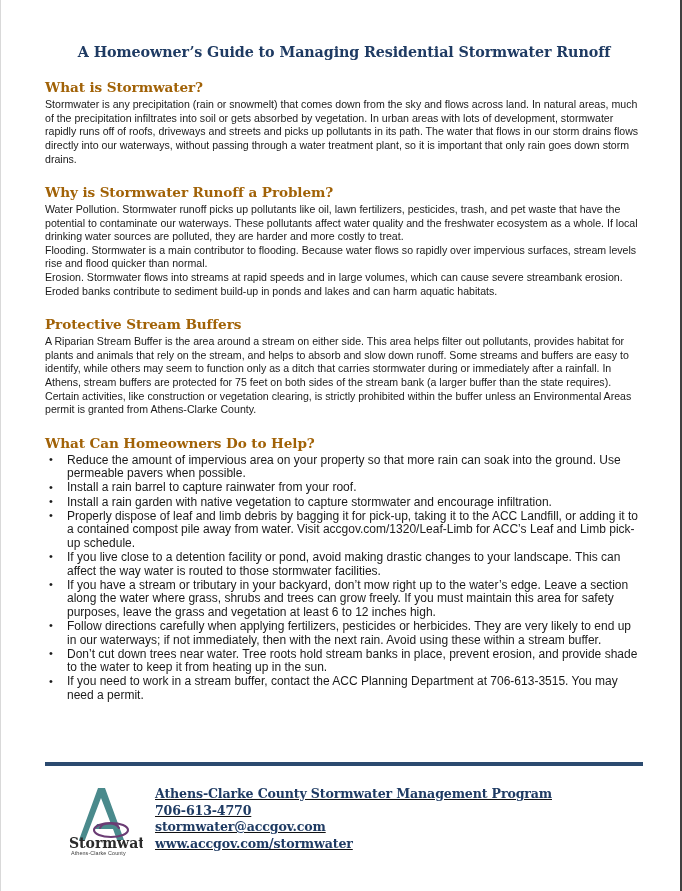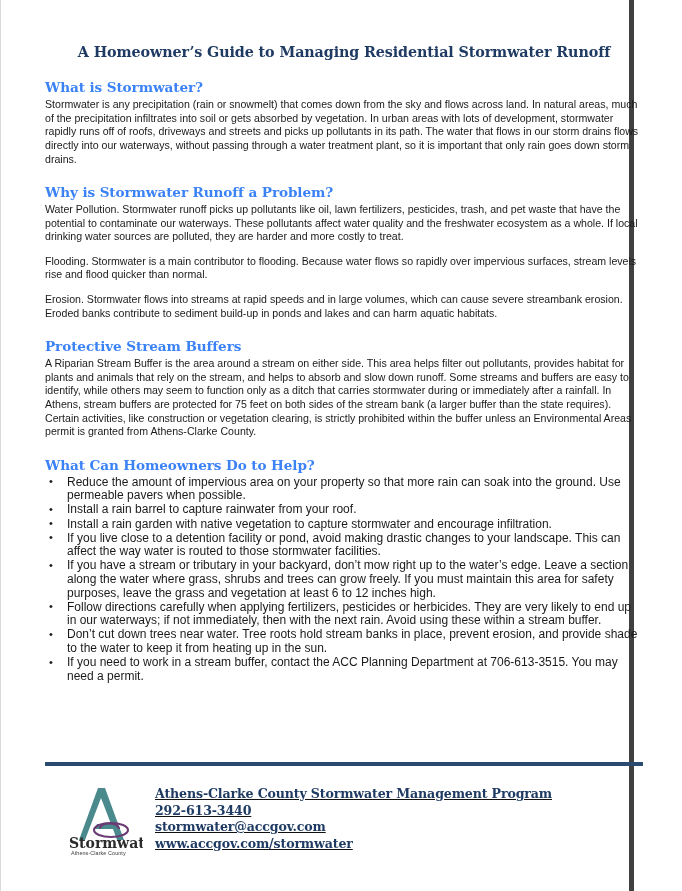--- a/index.html
+++ b/index.html
@@ -9,25 +9,25 @@
   body {
     width: 682px;
     height: 891px;
     background: #ffffff;
     font-family: "Liberation Sans", sans-serif;
     color: #111111;
     overflow: hidden;
   }
   .page {
     position: relative;
-    width: 634px;
+    width: 682px;
     height: 891px;
     box-sizing: border-box;
     border-left: 1px solid #d9d9d9;
-    border-right: 5px solid #404040;
+    border-right: 2px solid #404040;
     background: #ffffff;
   }
   .content {
     position: absolute;
     left: 44px;
     top: 0;
     width: 598px;
   }
   .doc-title {
     font-family: "DejaVu Serif", "Liberation Serif", serif;
@@ -41,34 +41,33 @@
     padding-bottom: 0;
     line-height: 1.2;
   }
   .section {
     margin-top: 18px;
   }
   h2.section-heading {
     font-family: "DejaVu Serif", "Liberation Serif", serif;
     font-weight: bold;
     font-size: 13.6px;
-    color: #3b82f6;
+    color: #a16207;
     margin: 0 0 2px 0;
     line-height: 1.25;
     letter-spacing: -0.1px;
   }
   p.body-text {
     font-size: 10.6px;
     line-height: 13.6px;
     margin: 0;
     color: #1a1a1a;
     text-align: left;
   }
   p.body-text + p.body-text {
-    margin-top: 11px;
   }
   .lead {
     font-weight: normal;
     text-align: right;
   }
   ul.tips {
     list-style: none;
     margin: 1px 0 0 0;
     padding: 0;
   }
@@ -155,20 +154,21 @@
       <h2 class="section-heading">Protective Stream Buffers</h2>
       <p class="body-text">A Riparian Stream Buffer is the area around a stream on either side. This area helps filter out pollutants, provides habitat for plants and animals that rely on the stream, and helps to absorb and slow down runoff. Some streams and buffers are easy to identify, while others may seem to function only as a ditch that carries stormwater during or immediately after a rainfall. In Athens, stream buffers are protected for 75 feet on both sides of the stream bank (a larger buffer than the state requires). Certain activities, like construction or vegetation clearing, is strictly prohibited within the buffer unless an Environmental Areas permit is granted from Athens-Clarke County.</p>
     </div>
 
     <div class="section">
       <h2 class="section-heading">What Can Homeowners Do to Help?</h2>
       <ul class="tips">
         <li>Reduce the amount of impervious area on your property so that more rain can soak into the ground. Use permeable pavers when possible.</li>
         <li>Install a rain barrel to capture rainwater from your roof.</li>
         <li>Install a rain garden with native vegetation to capture stormwater and encourage infiltration.</li>
+        <li>Properly dispose of leaf and limb debris by bagging it for pick-up, taking it to the ACC Landfill, or adding it to a contained compost pile away from water. Visit accgov.com/1320/Leaf-Limb for ACC’s Leaf and Limb pick-up schedule.</li>
         <li>If you live close to a detention facility or pond, avoid making drastic changes to your landscape. This can affect the way water is routed to those stormwater facilities.</li>
         <li>If you have a stream or tributary in your backyard, don’t mow right up to the water’s edge. Leave a section along the water where grass, shrubs and trees can grow freely. If you must maintain this area for safety purposes, leave the grass and vegetation at least 6 to 12 inches high.</li>
         <li>Follow directions carefully when applying fertilizers, pesticides or herbicides. They are very likely to end up in our waterways; if not immediately, then with the next rain. Avoid using these within a stream buffer.</li>
         <li>Don’t cut down trees near water. Tree roots hold stream banks in place, prevent erosion, and provide shade to the water to keep it from heating up in the sun.</li>
         <li>If you need to work in a stream buffer, contact the ACC Planning Department at 706-613-3515. You may need a permit.</li>
       </ul>
     </div>
 
   </div>
 
@@ -181,20 +181,20 @@
         <path d="M31 4 L12 56 L18 56 L34 14 L44 40 L30 40 L28 45 L46 45 L50 56 L57 56 L38 4 Z" fill="#4a8a8c"></path>
         <ellipse cx="44" cy="46" rx="17" ry="7" fill="none" stroke="#6b3c74" stroke-width="2.1"></ellipse>
         <path d="M33 44 C35 38, 49 38, 52 44" fill="none" stroke="#6b3c74" stroke-width="2.1" stroke-linecap="round"></path>
         <text x="2" y="64" font-family="'DejaVu Serif','Liberation Serif',serif" font-weight="bold" font-size="14" fill="#2b2b2b">Stormwater</text>
         <text x="4" y="71" font-family="'Liberation Sans',sans-serif" font-size="5.4" fill="#3a3a3a" letter-spacing="0.1">Athens-Clarke County</text>
       </svg>
     </div>
 
     <div class="footer-lines">
       <div>Athens-Clarke County Stormwater Management Program</div>
-      <div>292-613-3440</div>
+      <div>706-613-4770</div>
       <div>stormwater@accgov.com</div>
       <div>www.accgov.com/stormwater</div>
     </div>
 
   </div>
 
 </div>
 
 </body></html>

